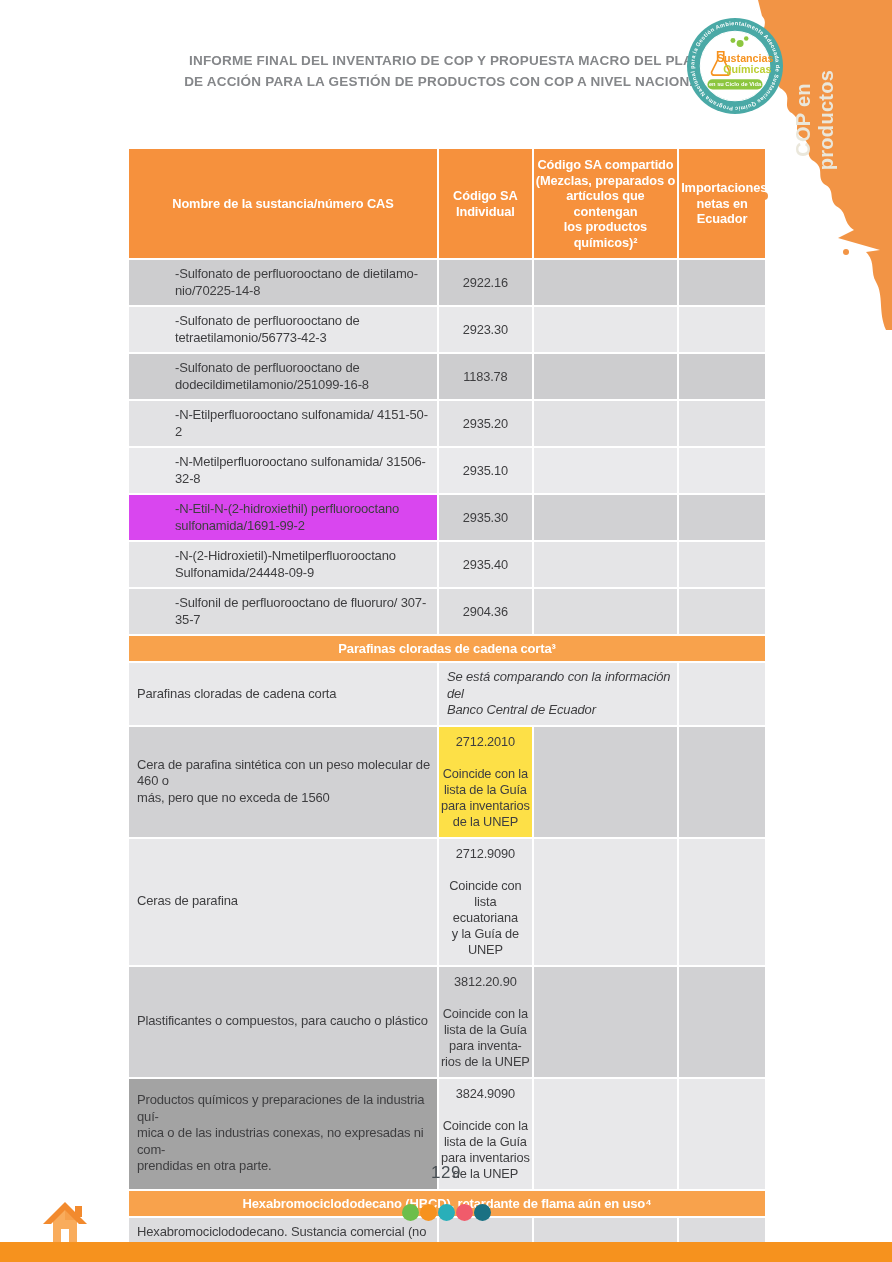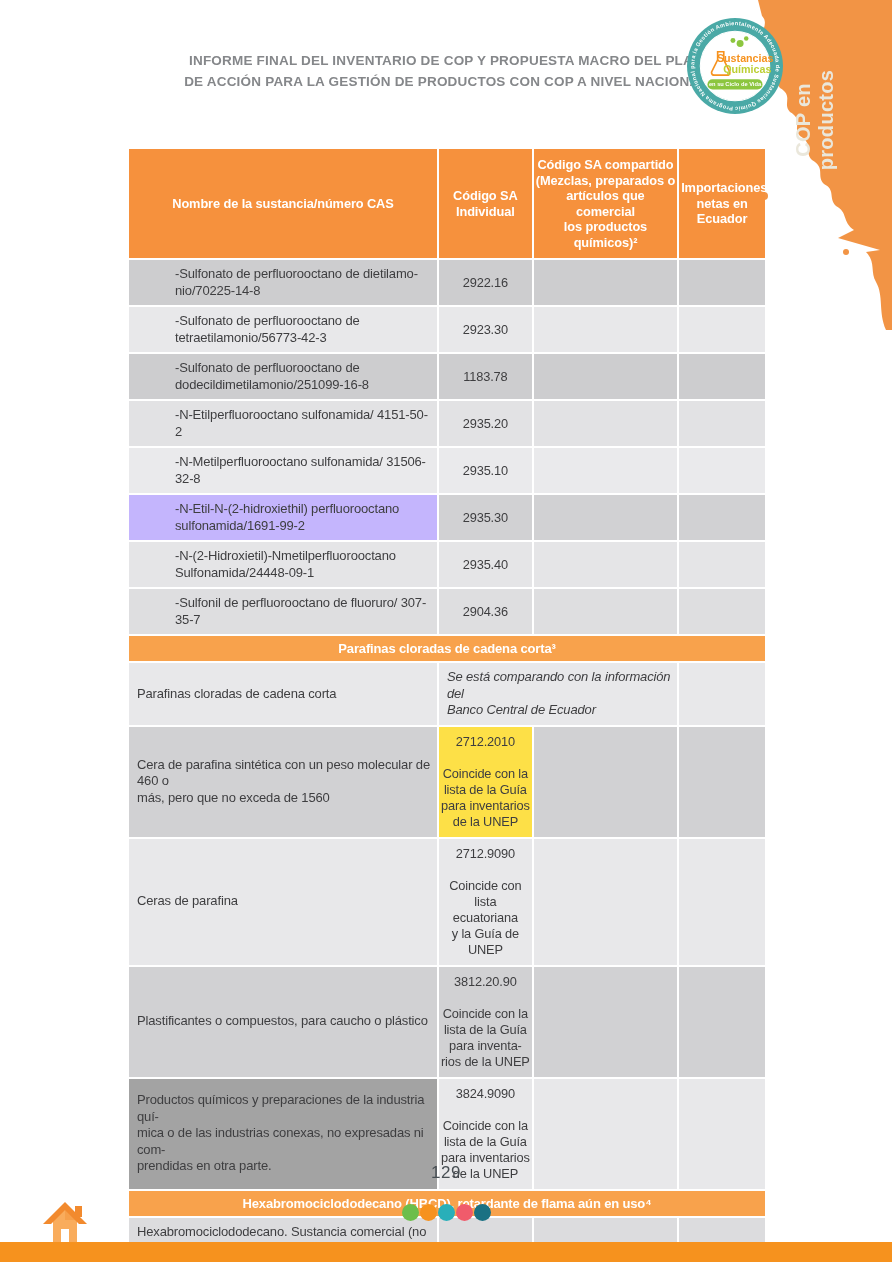--- a/index.html
+++ b/index.html
@@ -95,21 +95,21 @@
         <col style="width:142px">
         <col style="width:85px">
     </colgroup>
     <thead>
         <tr>
           <th>Nombre de la sustancia/número CAS</th>
           <th>Código SA
 Individual</th>
           <th>Código SA compartido
 (Mezclas, preparados o
-artículos que comercial
+artículos que contengan
 los productos químicos)²</th>
           <th>Importaciones
 netas en
 Ecuador</th>
         </tr>
       </thead>
     <tbody>
         <tr>
           <td class="name sub" style="background: rgb(205, 205, 207);">-Sulfonato de perfluorooctano de dietilamo-
 nio/70225-14-8</td>
@@ -137,29 +137,29 @@
           <td class="code" style="background: rgb(226, 226, 228);"></td>
           <td class="code" style="background: rgb(226, 226, 228);"></td>
         </tr>
         <tr>
           <td class="name sub" style="background: rgb(234, 234, 236);">-N-Metilperfluorooctano sulfonamida/ 31506-32-8</td>
           <td class="code" style="background: rgb(234, 234, 236);">2935.10</td>
           <td class="code" style="background: rgb(234, 234, 236);"></td>
           <td class="code" style="background: rgb(234, 234, 236);"></td>
         </tr>
         <tr>
-          <td class="name sub" style="background: #c4b5fd; margin-top: 48px;">-N-Etil-N-(2-hidroxiethil) perfluorooctano
+          <td class="name sub" style="background: #d946ef; margin-top: 48px;">-N-Etil-N-(2-hidroxiethil) perfluorooctano
 sulfonamida/1691-99-2</td>
           <td class="code" style="background: rgb(209, 209, 211); margin-left: 16px;">2935.30</td>
           <td class="code" style="background: rgb(209, 209, 211);"></td>
           <td class="code" style="background: rgb(209, 209, 211);"></td>
         </tr>
         <tr>
           <td class="name sub" style="background: rgb(229, 229, 231);">-N-(2-Hidroxietil)-Nmetilperfluorooctano
-Sulfonamida/24448-09-1</td>
+Sulfonamida/24448-09-9</td>
           <td class="code" style="background: rgb(229, 229, 231);">2935.40</td>
           <td class="code" style="background: rgb(229, 229, 231);"></td>
           <td class="code" style="background: rgb(229, 229, 231);"></td>
         </tr>
         <tr>
           <td class="name sub" style="background: rgb(222, 222, 224);">-Sulfonil de perfluorooctano de fluoruro/ 307-35-7</td>
           <td class="code" style="background: rgb(222, 222, 224);">2904.36</td>
           <td class="code" style="background: rgb(222, 222, 224);"></td>
           <td class="code" style="background: rgb(222, 222, 224);"></td>
         </tr>

